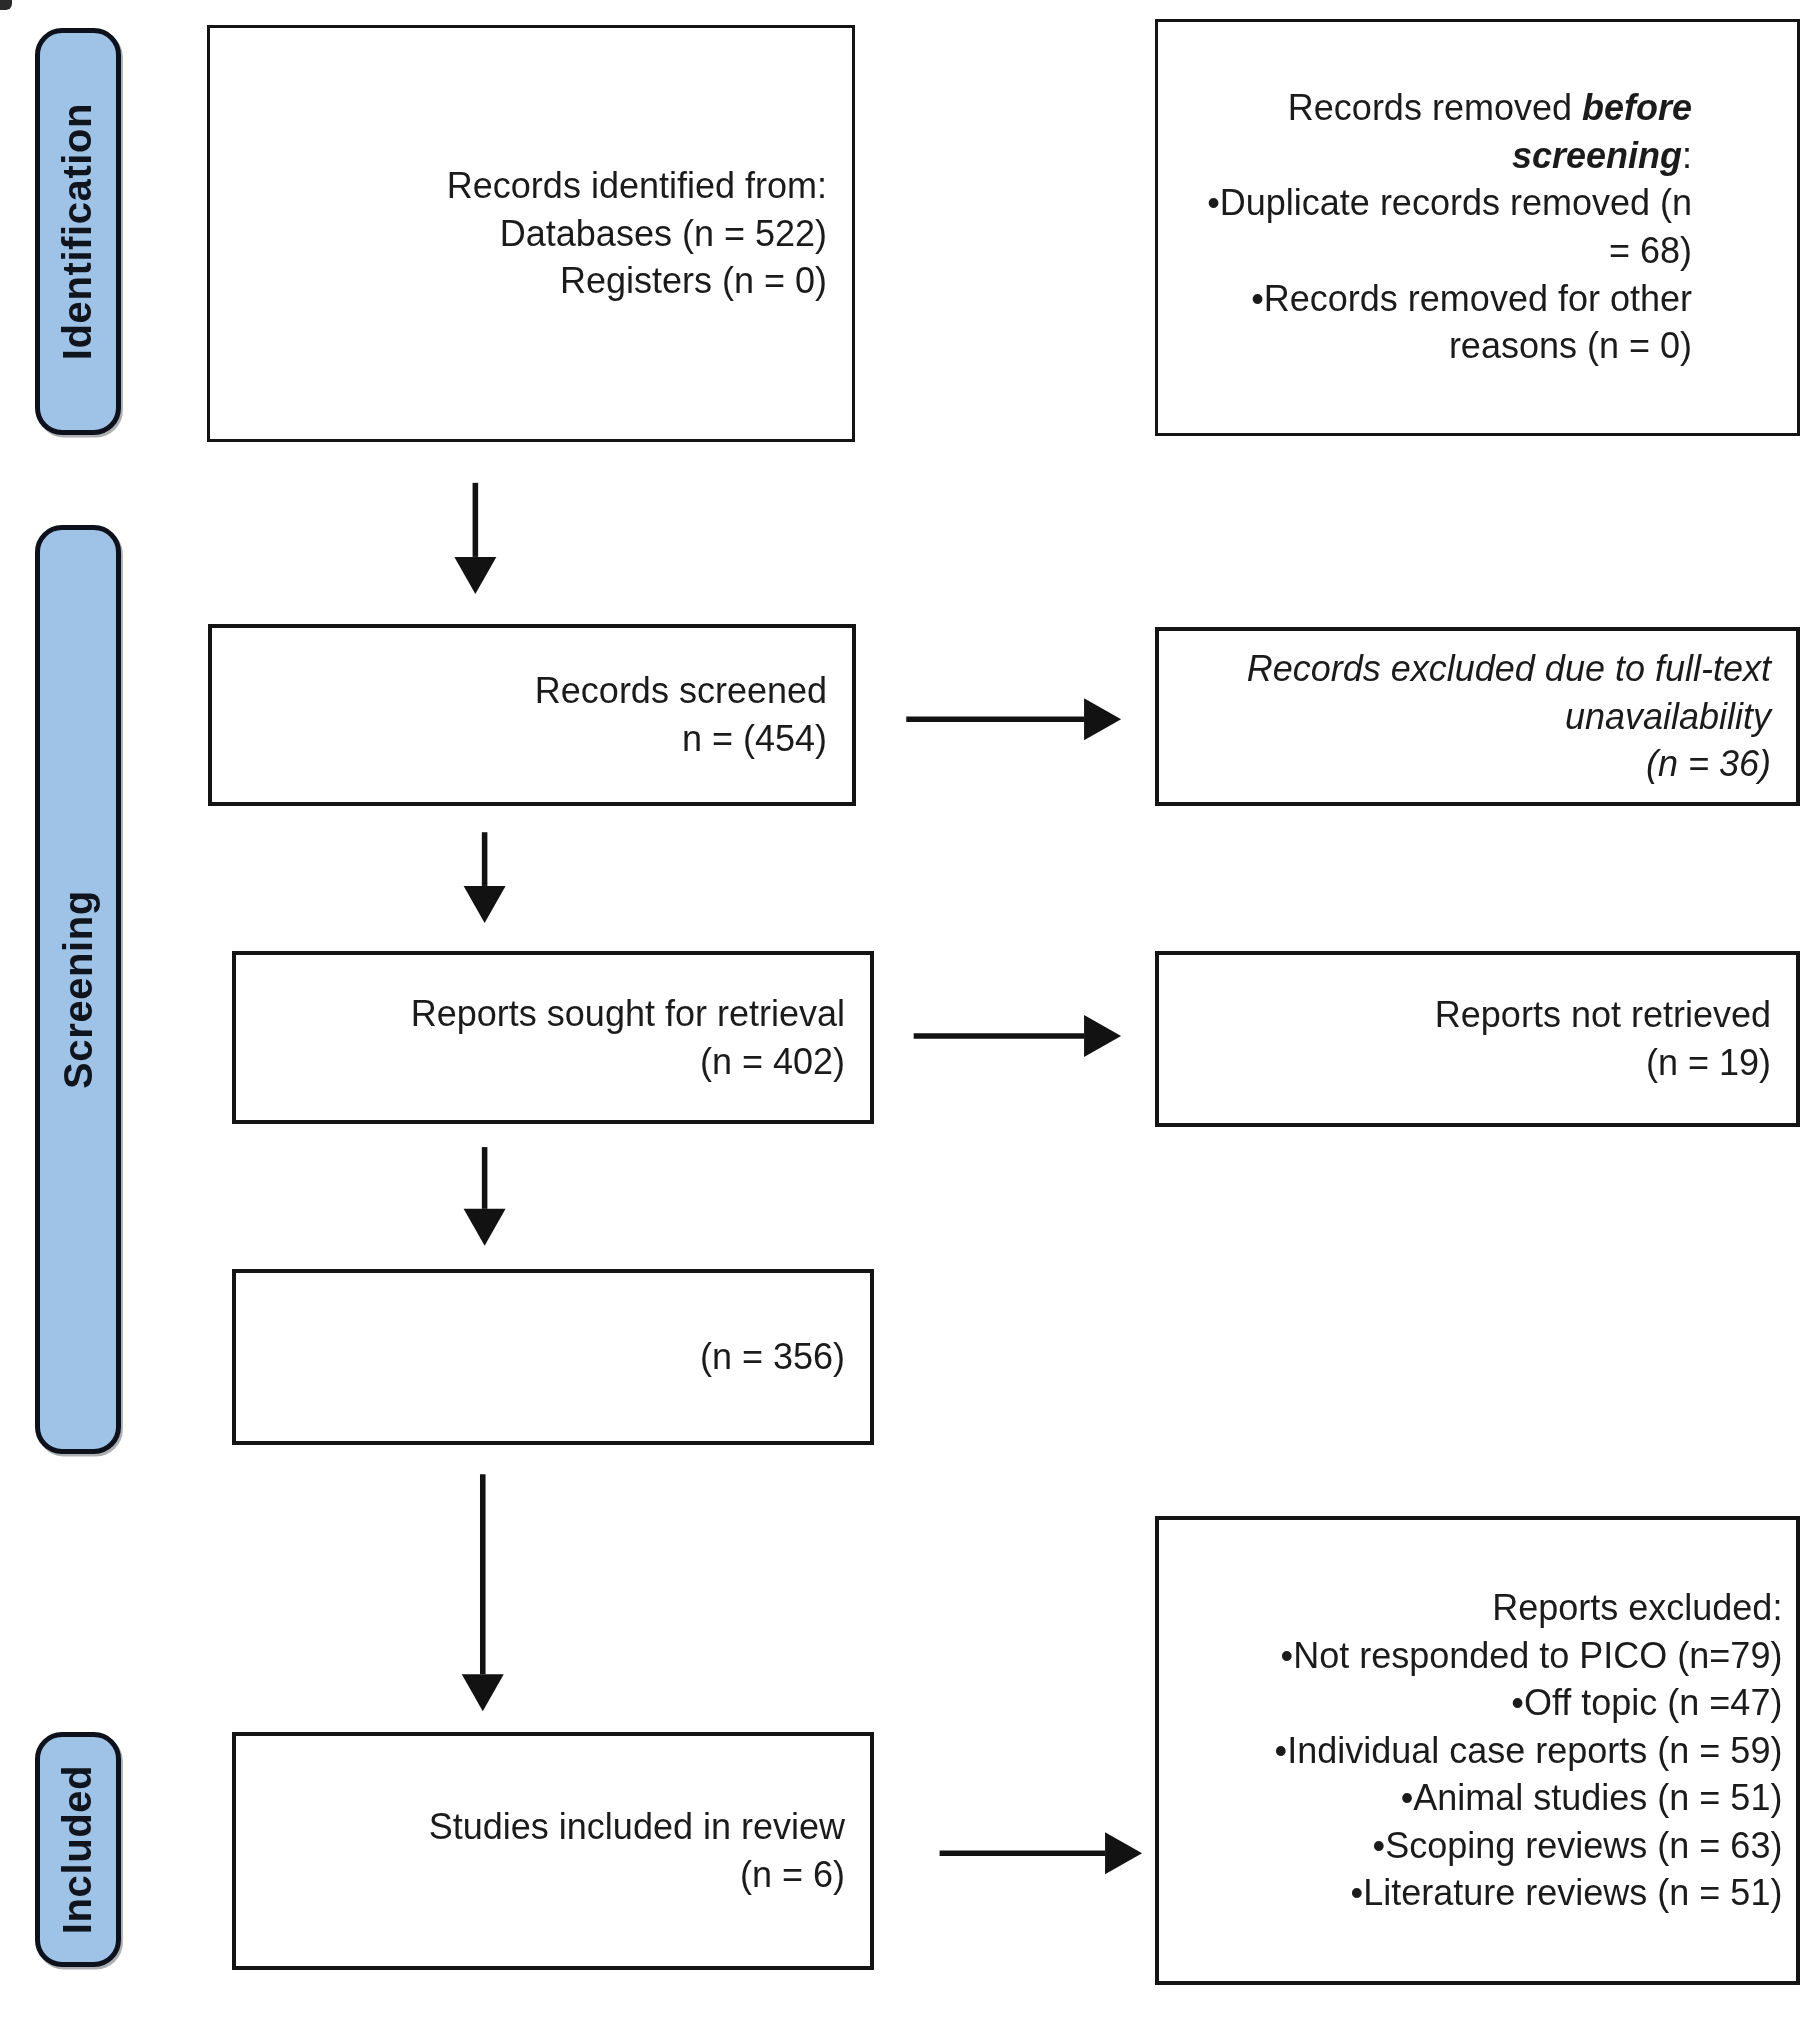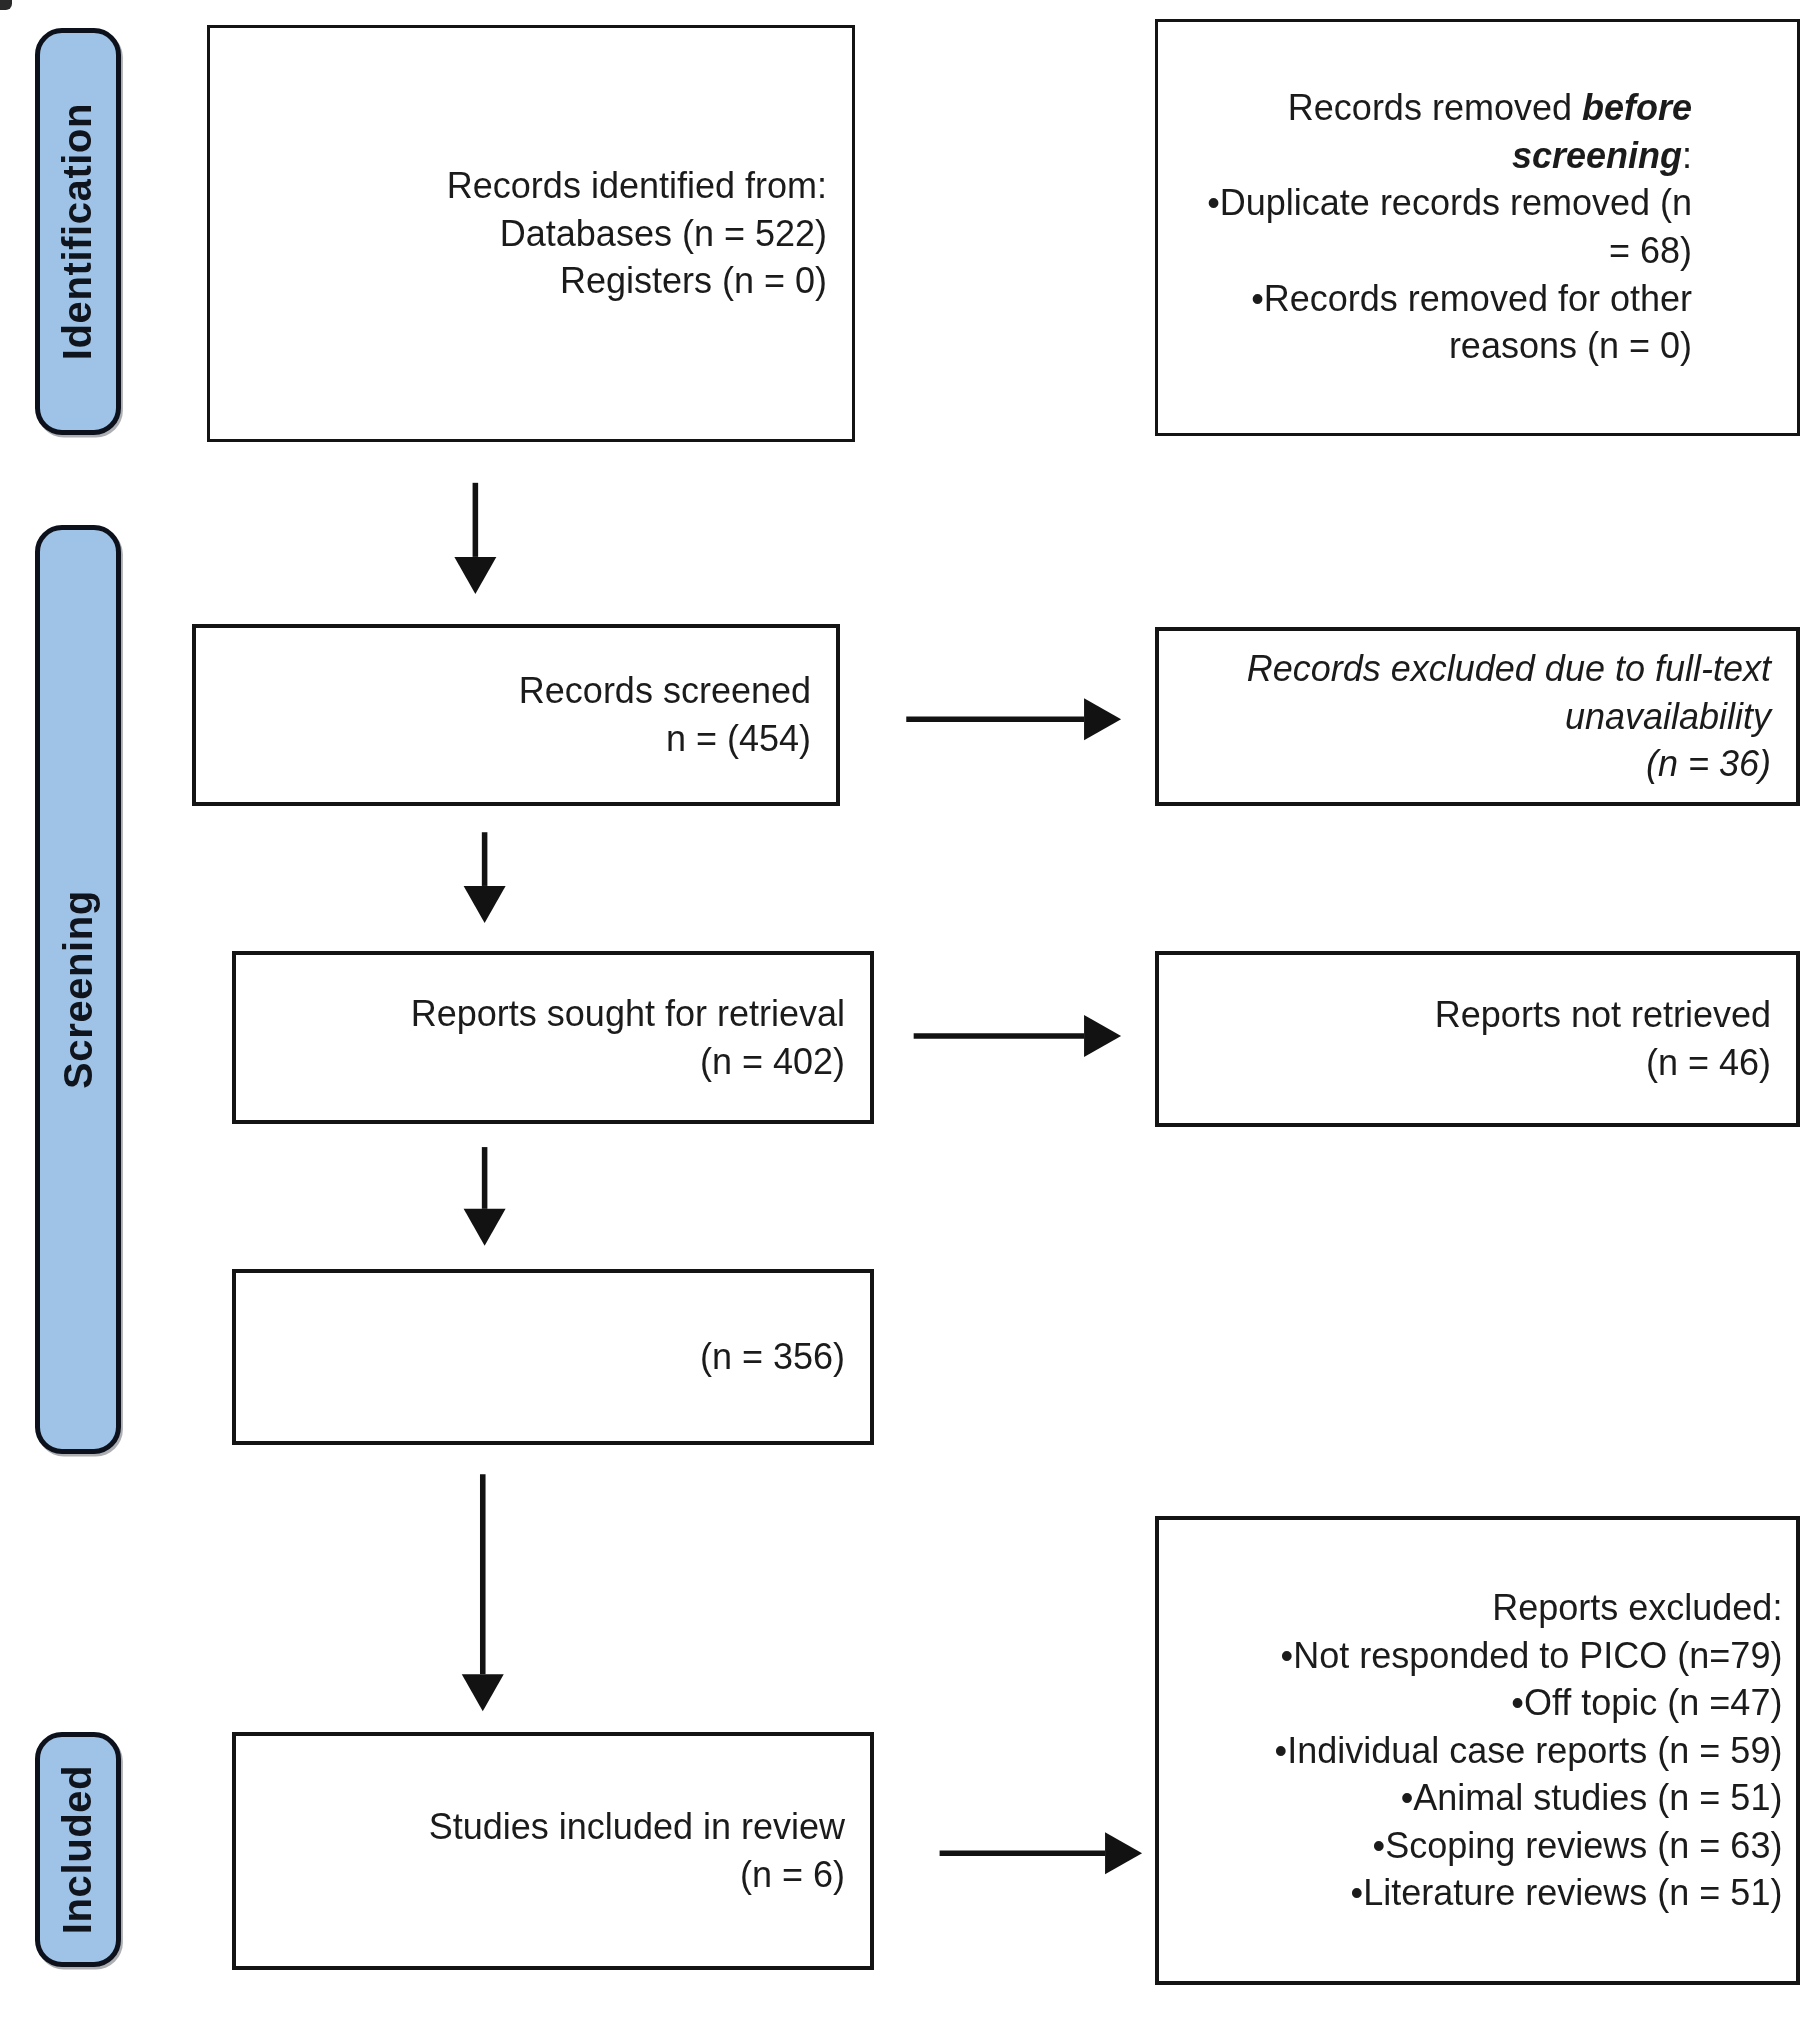--- a/index.html
+++ b/index.html
@@ -92,21 +92,21 @@
   <div class="box pad-removed" style="left:1155px;top:18.5px;width:645px;height:417px;border-width:3.7px;">
     <div class="box-text">
       <div class="line"><span>Records removed </span><span class="em">before screening</span><span>:</span></div>
       <div>
           <div class="line">•Duplicate records removed (n = 68)</div>
           <div class="line">•Records removed for other reasons (n = 0)</div>
         </div>
     </div>
   </div>
 
-  <div class="box pad-std" style="left:192px;top:624px;width:648px;height:182px;">
+  <div class="box pad-std" style="left:208px;top:624px;width:648px;height:182px;">
     <div class="box-text">
         <div class="line">Records screened</div>
         <div class="line">n = (454)</div>
       </div>
   </div>
 
   <div class="box pad-std" style="left:1155px;top:627px;width:645px;height:179px;font-style:italic;">
     <div class="box-text">
         <div class="line">Records excluded due to full-text unavailability</div>
         <div class="line">(n = 36)</div>
@@ -116,21 +116,21 @@
   <div class="box pad-std" style="left:232px;top:951px;width:642px;height:173px;">
     <div class="box-text">
         <div class="line">Reports sought for retrieval</div>
         <div class="line">(n = 402)</div>
       </div>
   </div>
 
   <div class="box pad-std" style="left:1155px;top:951px;width:645px;height:176px;padding-left:28px;">
     <div class="box-text">
         <div class="line">Reports not retrieved</div>
-        <div class="line">(n = 46)</div>
+        <div class="line">(n = 19)</div>
       </div>
   </div>
 
   <div class="box pad-std" style="left:232px;top:1269px;width:642px;height:176px;">
     <div class="box-text">
         <div class="line">(n = 356)</div>
       </div>
   </div>
 
   <div class="box pad-std" style="left:232px;top:1732px;width:642px;height:238px;">

